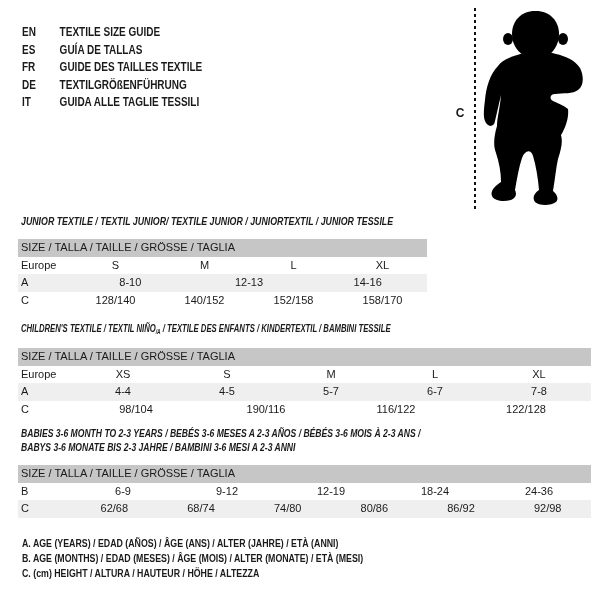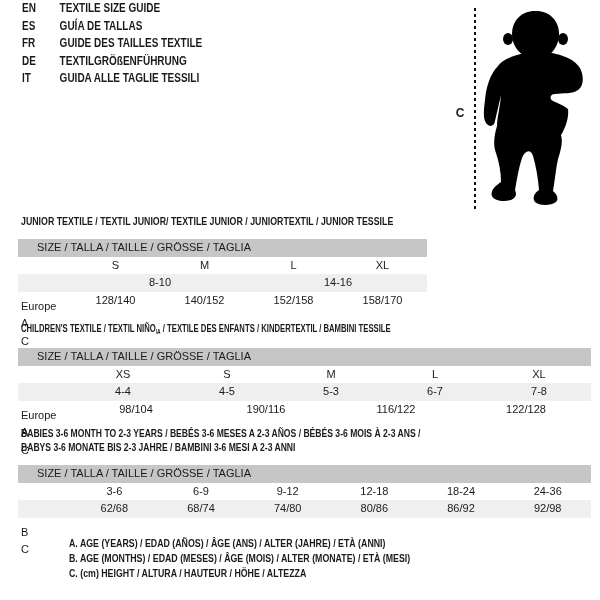--- a/index.html
+++ b/index.html
@@ -6,48 +6,48 @@
   .page{
     position:relative;width:600px;height:600px;background:#ffffff;overflow:hidden;
     font-family:"Liberation Sans",sans-serif;color:#1a1a1a;
   }
   .cx70,.cx78,.cx80{display:inline-block;transform-origin:0 50%;white-space:nowrap;}
   .cx70{transform:scaleX(.70);}
   .cx78{transform:scaleX(.78);}
   .cx80{transform:scaleX(.80);}
 
   
-  .lang-list{position:absolute;left:22px;top:0;}
+  .lang-list{position:absolute;left:22px;top:24px;}
   .lang-row{display:flex;line-height:17.5px;font-weight:bold;font-size:12.5px;
     transform:scaleX(.80);transform-origin:0 0;white-space:nowrap;}
   .lang-code{width:47px;}
 
   
   .measure-line{position:absolute;left:474px;top:8px;width:2px;height:204px;
     background:repeating-linear-gradient(to bottom,#111 0 3px,transparent 3px 6px);}
   .measure-label{position:absolute;left:453px;top:106px;width:14px;text-align:center;
     font-weight:bold;font-size:12px;}
   .toddler{position:absolute;left:480px;top:0;width:120px;height:215px;}
 
   
-  .section-title{position:absolute;left:21px;font-weight:bold;font-size:11px;line-height:14px;white-space:nowrap;}
+  .section-title{position:absolute;left:21px;font-weight:bold;font-size:11px;line-height:14px;white-space:nowrap;font-style:italic;}
   .sub{font-size:7px;vertical-align:-2px;}
 
   
   .size-table{position:absolute;left:18px;font-size:11px;}
-  .size-head{height:17.5px;line-height:17.5px;background:#c6c6c6;padding-left:19px;
+  .size-head{height:17.5px;line-height:17.5px;background:#c6c6c6;padding-left:3px;
     white-space:nowrap;overflow:hidden;}
   .trow{display:flex;height:17.5px;line-height:17.5px;}
   .trow.alt{background:#efefef;}
-  .tlabel{width:50px;padding-left:3px;margin-top:41px;}
+  .tlabel{width:50px;padding-left:3px;}
   .tcell{flex:1;text-align:center;}
 
   
   .notes{position:absolute;left:22px;top:536px;font-weight:bold;font-size:11px;}
-  .note-line{line-height:15px;height:15px;margin-left:47px;}
+  .note-line{line-height:15px;height:15px;}
 </style>
 </head>
 <body>
 
 <div class="page">
 
   <div class="lang-list">
     <div class="lang-row">
       <span class="lang-code">EN</span>
       <span class="lang-title">TEXTILE SIZE GUIDE</span>
@@ -115,20 +115,21 @@
     <div class="trow">
       <span class="tlabel">Europe</span>
       <span class="tcell">S</span>
       <span class="tcell">M</span>
       <span class="tcell">L</span>
       <span class="tcell">XL</span>
     </div>
     <div class="trow alt">
       <span class="tlabel">A</span>
       <span class="tcell">8-10</span>
+      <span class="tcell">12-13</span>
       <span class="tcell">14-16</span>
     </div>
     <div class="trow">
       <span class="tlabel">C</span>
       <span class="tcell">128/140</span>
       <span class="tcell">140/152</span>
       <span class="tcell">152/158</span>
       <span class="tcell">158/170</span>
     </div>
   </div>
@@ -143,45 +144,44 @@
       <span class="tcell">XS</span>
       <span class="tcell">S</span>
       <span class="tcell">M</span>
       <span class="tcell">L</span>
       <span class="tcell">XL</span>
     </div>
     <div class="trow alt">
       <span class="tlabel">A</span>
       <span class="tcell">4-4</span>
       <span class="tcell">4-5</span>
-      <span class="tcell">5-3</span>
+      <span class="tcell">5-7</span>
       <span class="tcell">6-7</span>
       <span class="tcell">7-8</span>
     </div>
     <div class="trow">
       <span class="tlabel">C</span>
       <span class="tcell">98/104</span>
       <span class="tcell">190/116</span>
       <span class="tcell">116/122</span>
       <span class="tcell">122/128</span>
     </div>
   </div>
 
   <div class="section-title" style="top:426px">
     <span class="cx78">BABIES 3-6 MONTH TO 2-3 YEARS / BEBÉS 3-6 MESES A 2-3 AÑOS / BÉBÉS 3-6 MOIS À 2-3 ANS /</span><br>
     <span class="cx78">BABYS 3-6 MONATE BIS 2-3 JAHRE / BAMBINI 3-6 MESI A 2-3 ANNI</span>
   </div>
   <div class="size-table" style="top:465px;width:573px">
     <div class="size-head">SIZE / TALLA / TAILLE / GRÖSSE / TAGLIA</div>
     <div class="trow">
       <span class="tlabel">B</span>
-      <span class="tcell">3-6</span>
       <span class="tcell">6-9</span>
       <span class="tcell">9-12</span>
-      <span class="tcell">12-18</span>
+      <span class="tcell">12-19</span>
       <span class="tcell">18-24</span>
       <span class="tcell">24-36</span>
     </div>
     <div class="trow alt">
       <span class="tlabel">C</span>
       <span class="tcell">62/68</span>
       <span class="tcell">68/74</span>
       <span class="tcell">74/80</span>
       <span class="tcell">80/86</span>
       <span class="tcell">86/92</span>

